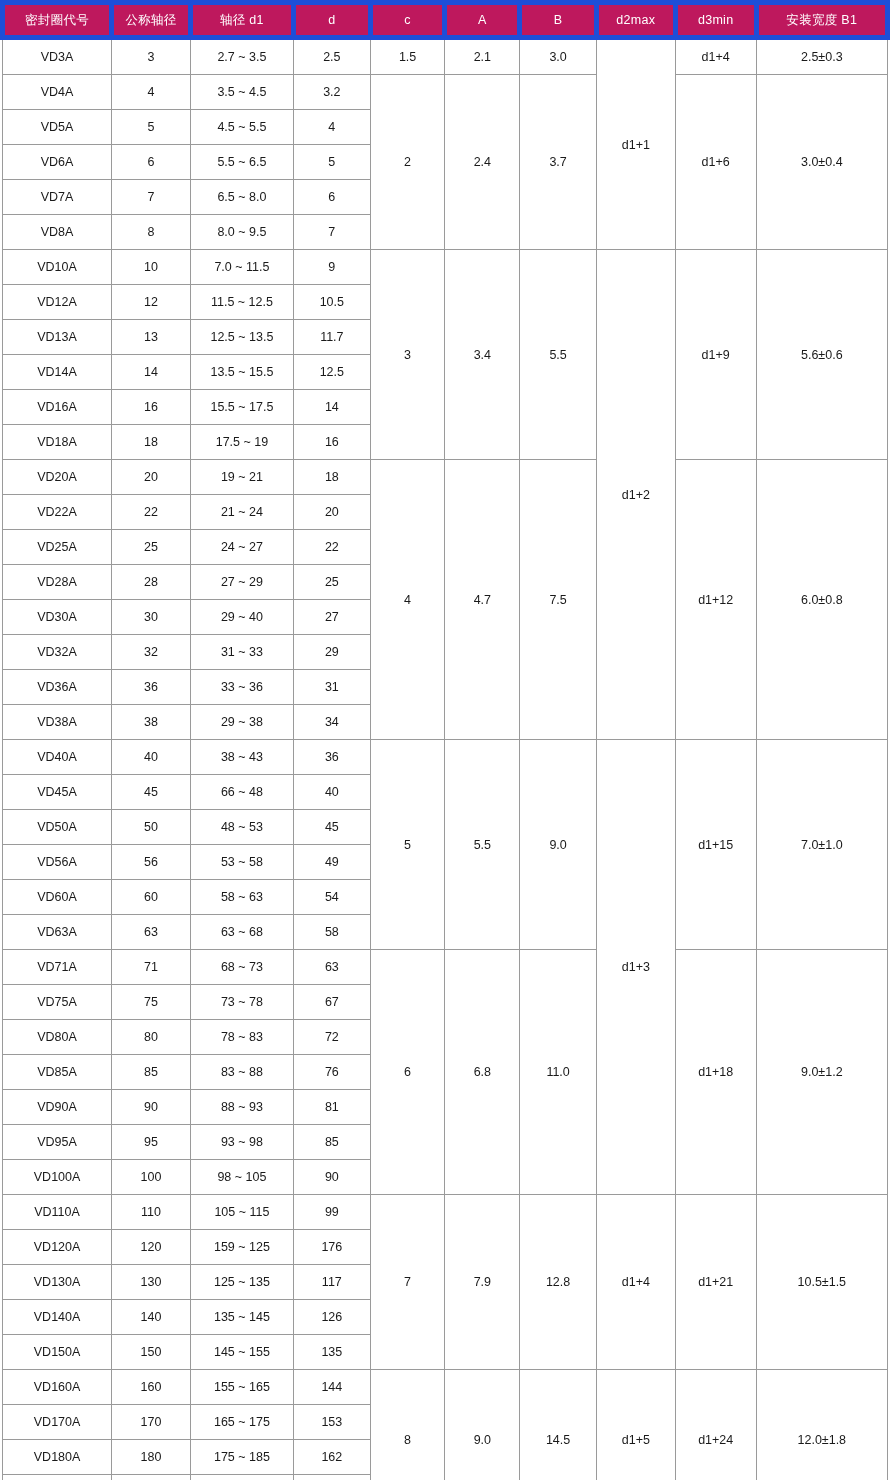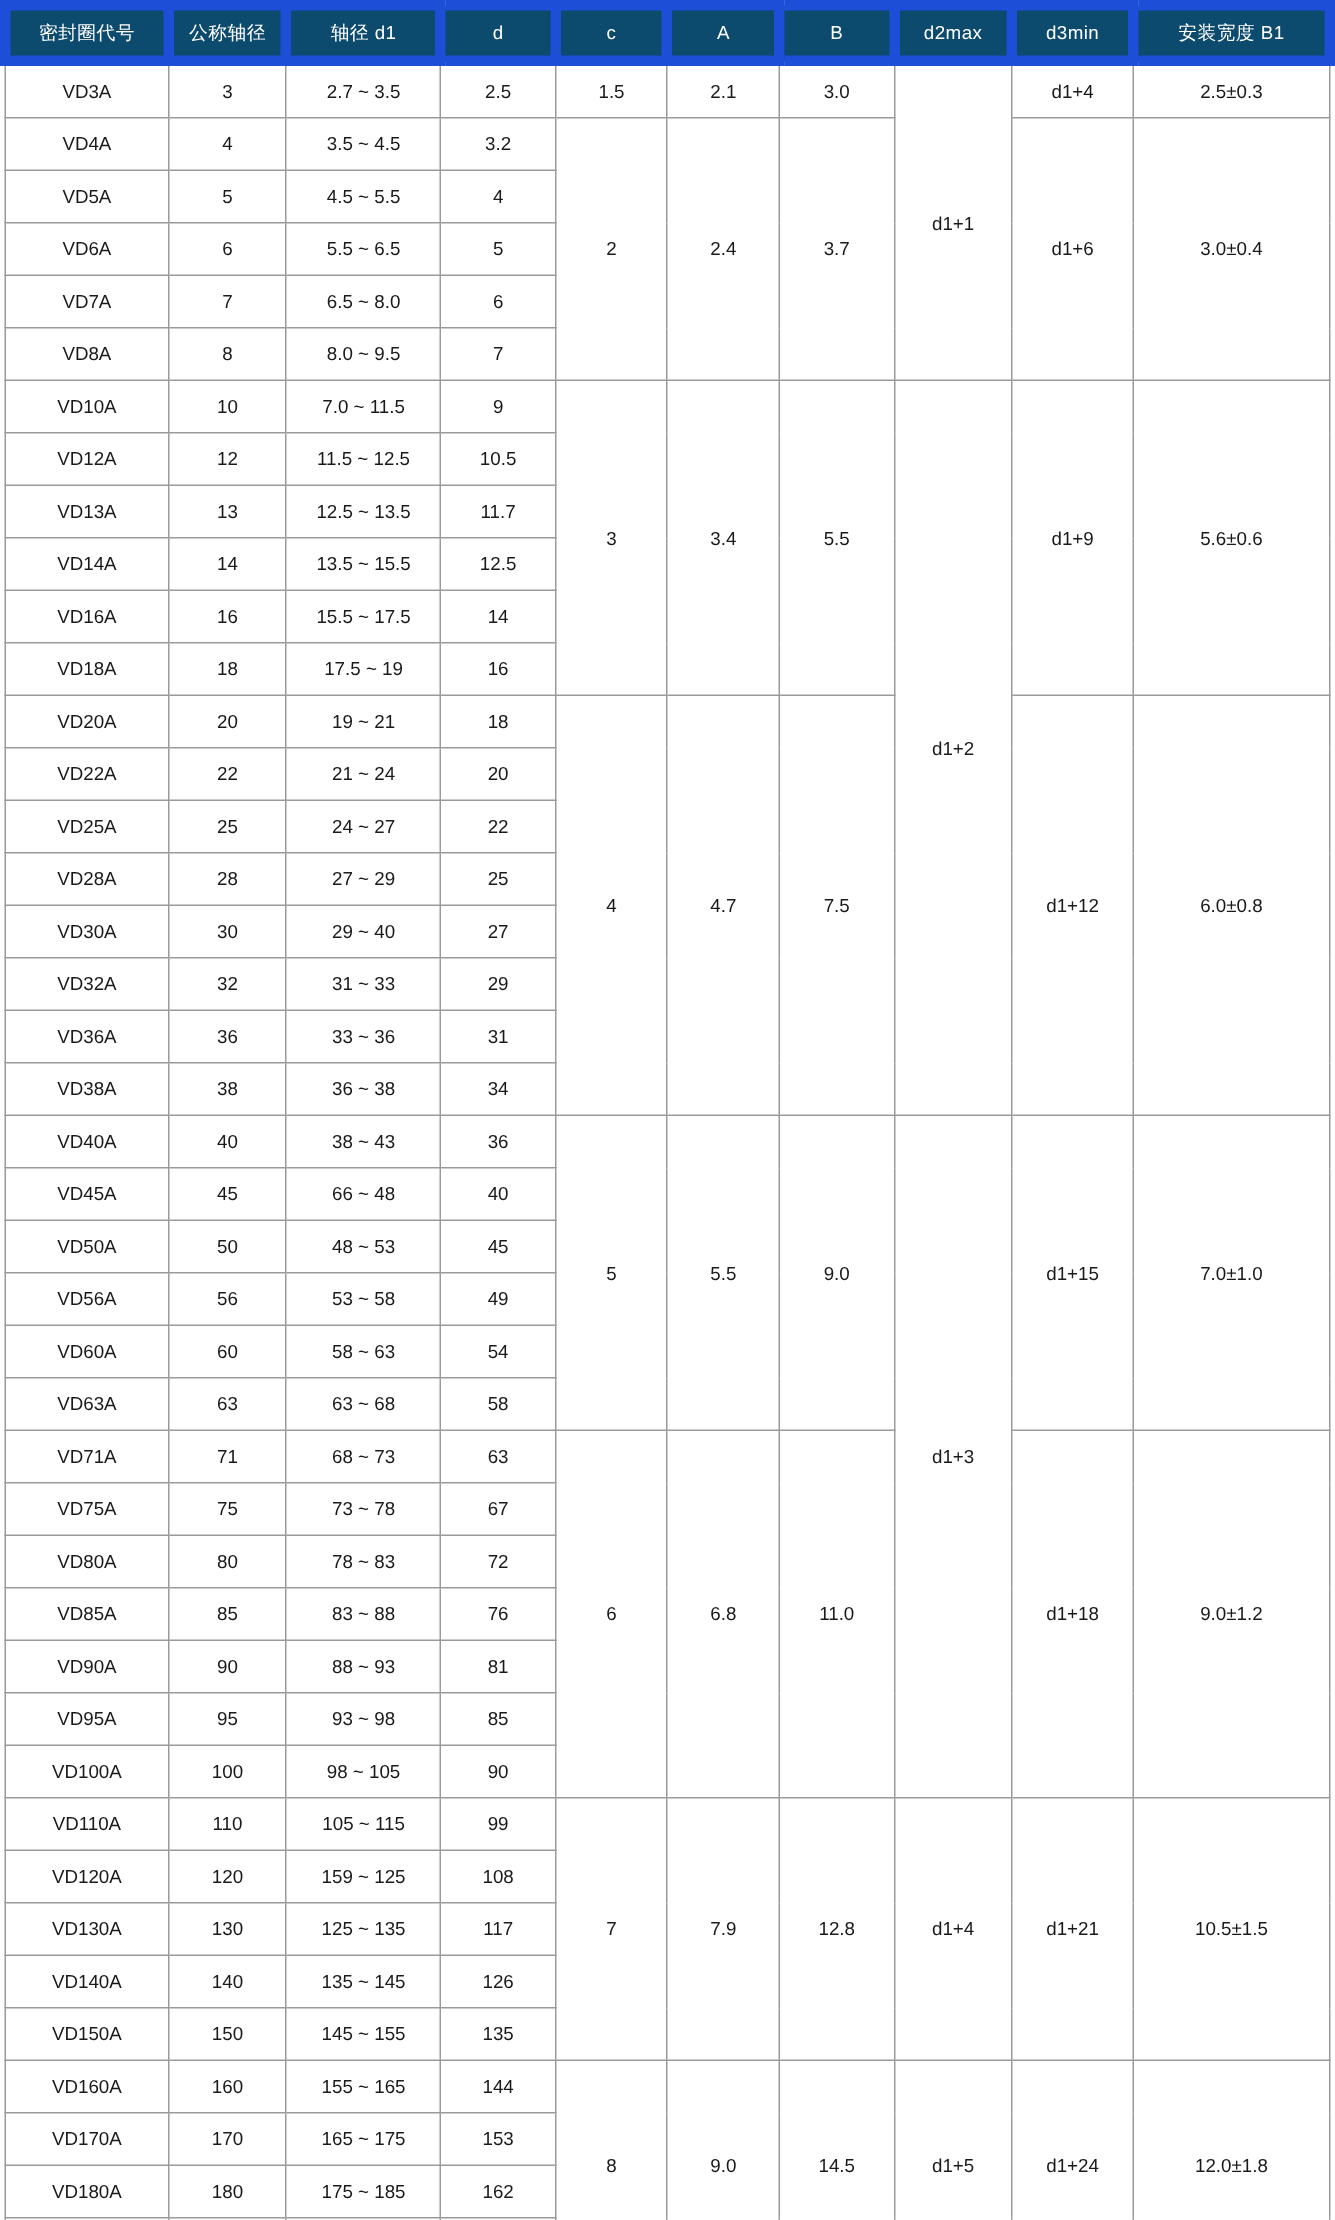--- a/index.html
+++ b/index.html
@@ -21,26 +21,26 @@
   }
   #spec-table th, #spec-table td {
     border: 1px solid #9a9a9a;
     text-align: center;
     vertical-align: middle;
     font-size: 12.5px;
     color: #1a1a1a;
     padding: 0;
   }
   #spec-table thead th {
-    background: #0c4a6e;
+    background: #be185d;
     color: #ffffff;
     font-size: 12.5px;
     font-weight: normal;
     height: 30px;
-    border: 7px solid #1d4ed8;
+    border: 5px solid #1d4ed8;
     letter-spacing: 0.3px;
   }
   #spec-table tbody td {
     height: 34px;
   }
   .col-code  { width: 108px; }
   .col-nom   { width: 78px; }
   .col-d1    { width: 102px; }
   .col-d     { width: 76px; }
   .col-c     { width: 74px; }
@@ -213,21 +213,21 @@
       </tr>
       <tr>
         <td>VD36A</td>
         <td>36</td>
         <td>33 ~ 36</td>
         <td>31</td>
       </tr>
       <tr>
         <td>VD38A</td>
         <td>38</td>
-        <td>36 ~ 38</td>
+        <td>29 ~ 38</td>
         <td>34</td>
       </tr>
       <tr>
         <td>VD40A</td>
         <td>40</td>
         <td>38 ~ 43</td>
         <td>36</td>
         <td rowspan="6">5</td>
         <td rowspan="6">5.5</td>
         <td rowspan="6">9.0</td>
@@ -321,21 +321,21 @@
         <td rowspan="5">7.9</td>
         <td rowspan="5">12.8</td>
         <td rowspan="5">d1+4</td>
         <td rowspan="5">d1+21</td>
         <td rowspan="5">10.5±1.5</td>
       </tr>
       <tr>
         <td>VD120A</td>
         <td>120</td>
         <td>159 ~ 125</td>
-        <td>108</td>
+        <td>176</td>
       </tr>
       <tr>
         <td>VD130A</td>
         <td>130</td>
         <td>125 ~ 135</td>
         <td>117</td>
       </tr>
       <tr>
         <td>VD140A</td>
         <td>140</td>

